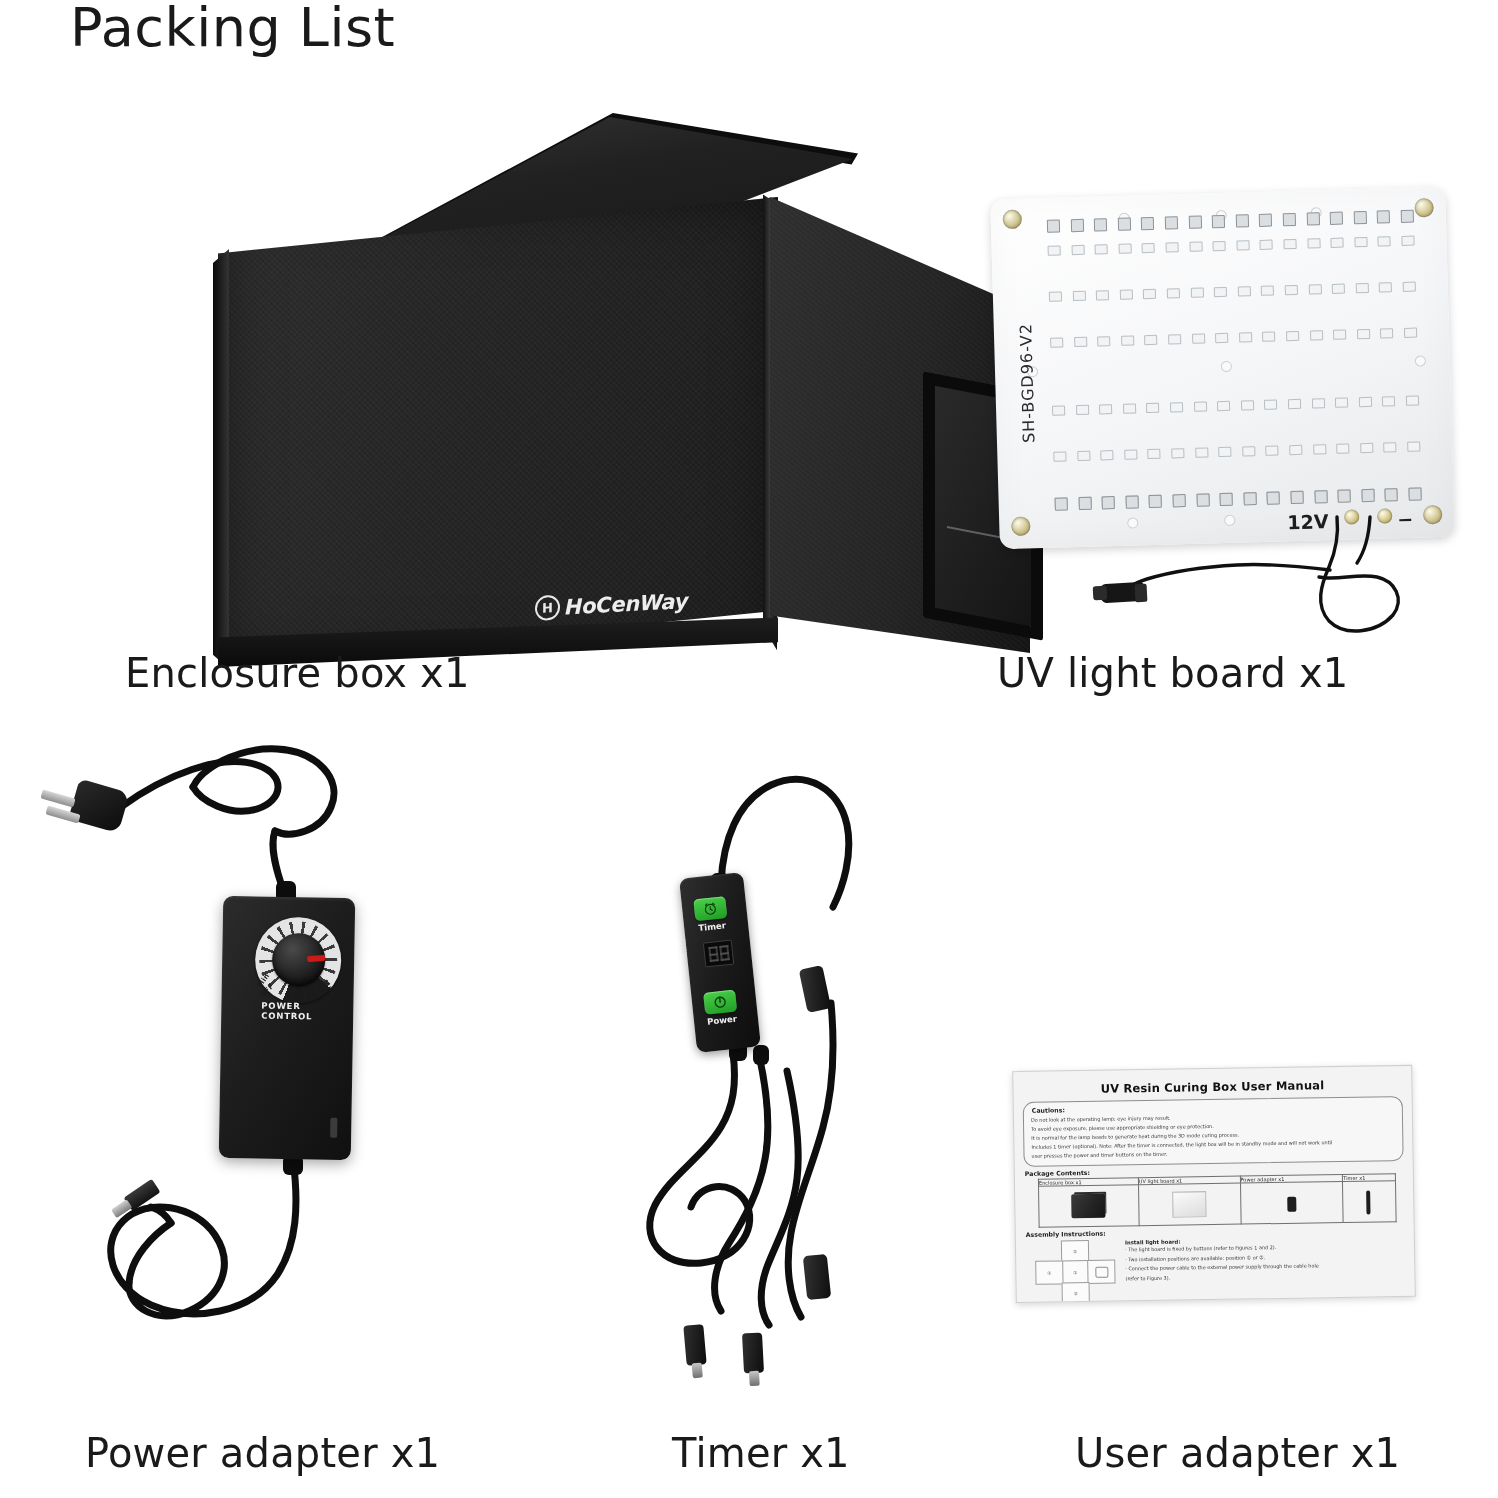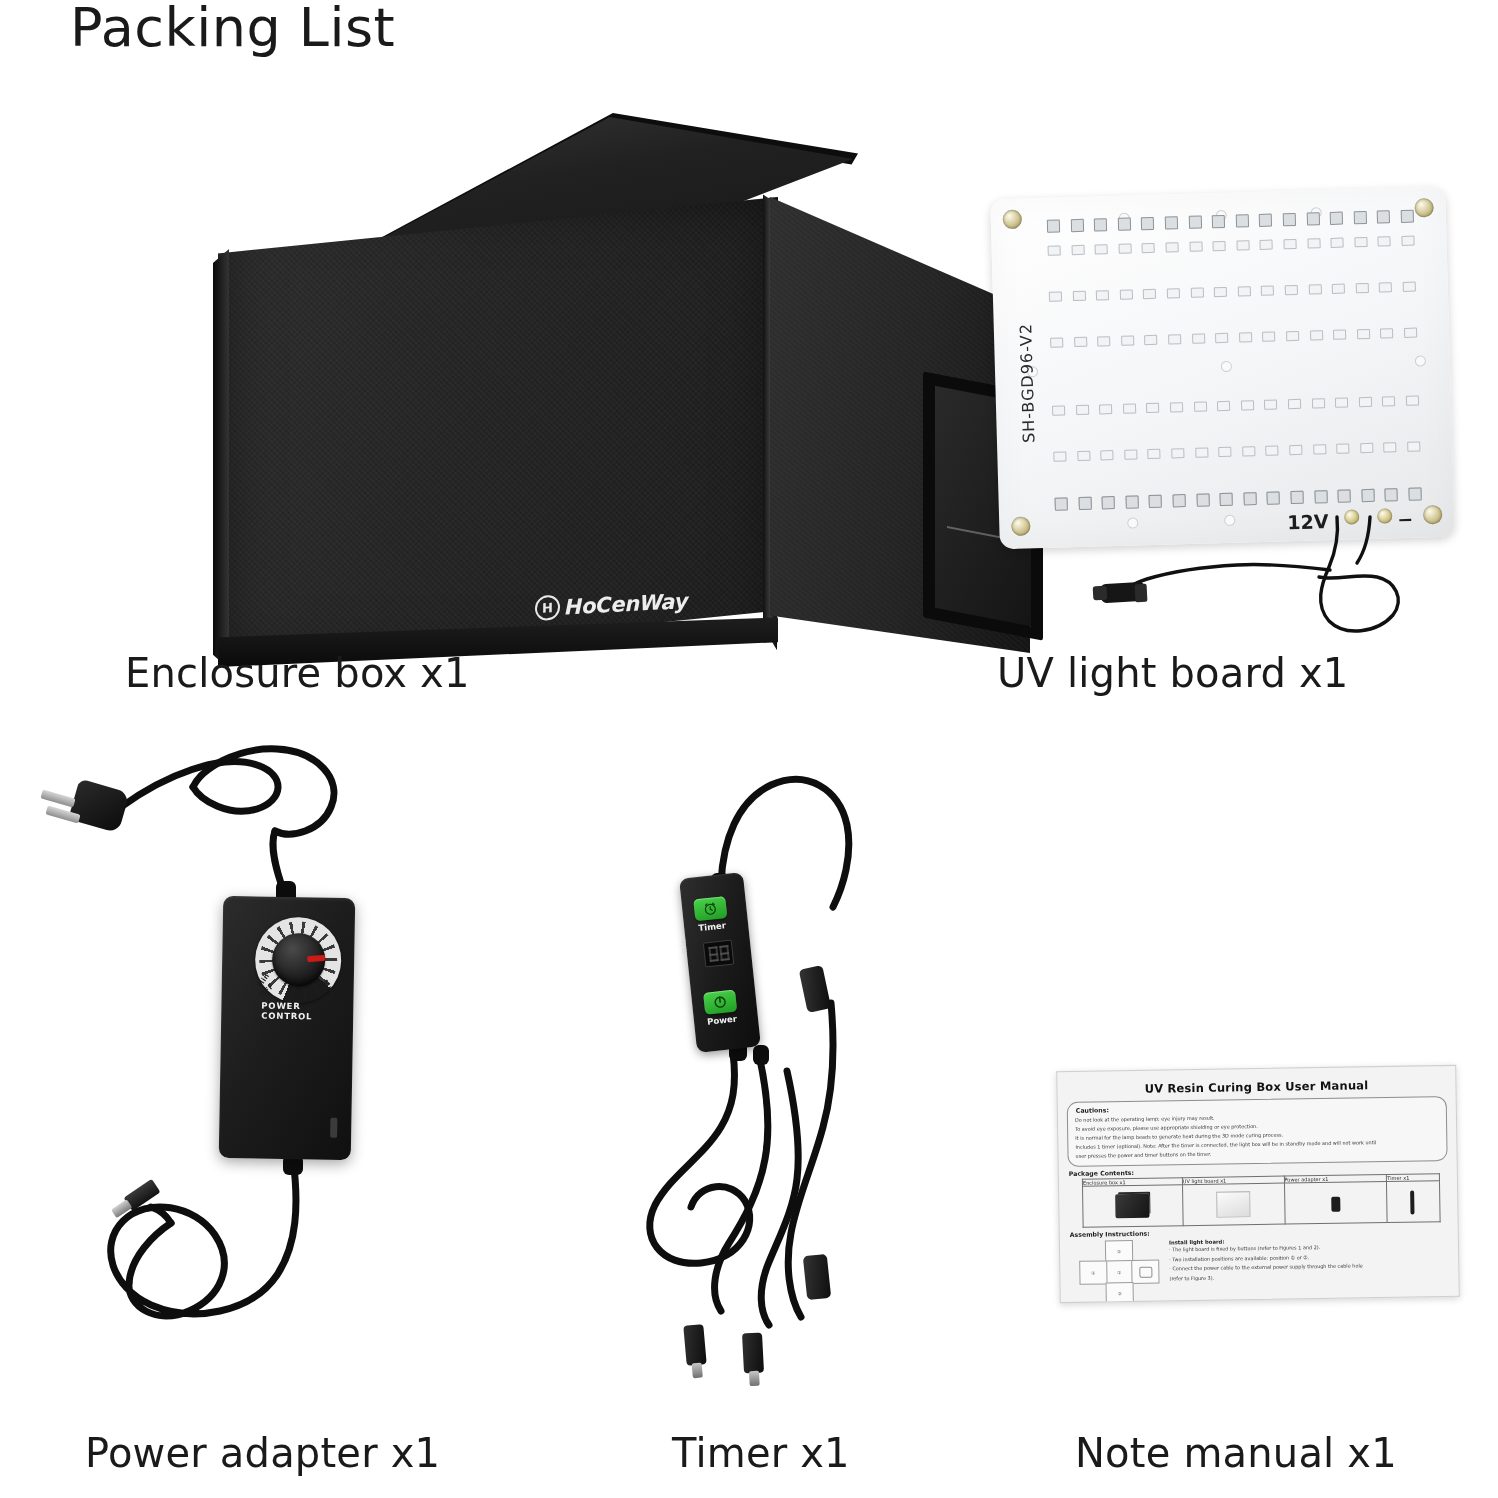--- a/index.html
+++ b/index.html
@@ -423,21 +423,21 @@
   .connector-male::after {
     content: "";
     position: absolute;
     left: 5px; bottom: -13px;
     width: 10px; height: 15px;
     background: linear-gradient(180deg,#c8c8c8,#6f6f6f);
     border-radius: 2px;
   }
 
   
-  #user-manual { left: 1058px; top: 1068px; width: 410px; height: 290px; }
+  #user-manual { left: 1014px; top: 1068px; width: 410px; height: 290px; }
 
   .manual-sheet {
     position: absolute;
     left: 0; top: 0;
     width: 400px; height: 232px;
     background: #f3f3f3;
     border: 1px solid #cfcfcf;
     transform: rotate(-0.9deg);
     box-shadow: 0 2px 7px rgba(0,0,0,.16);
     padding: 7px 9px;
@@ -912,13 +912,13 @@
         <div id="assembly-lines">
             <div class="asm-line">· The light board is fixed by buttons (refer to Figures  1 and 2).</div>
             <div class="asm-line">· Two installation positions are available: position ① or ②.</div>
             <div class="asm-line">· Connect the power cable to the external power supply through the cable hole</div>
             <div class="asm-line">(refer to Figure 3).</div>
           </div>
       </div>
     </div>
   </div>
 </div>
-<div class="caption" style="left:1075px; top:1430px;">Note manual x1</div>
+<div class="caption" style="left:1075px; top:1430px;">User adapter x1</div>
 
 </body></html>

